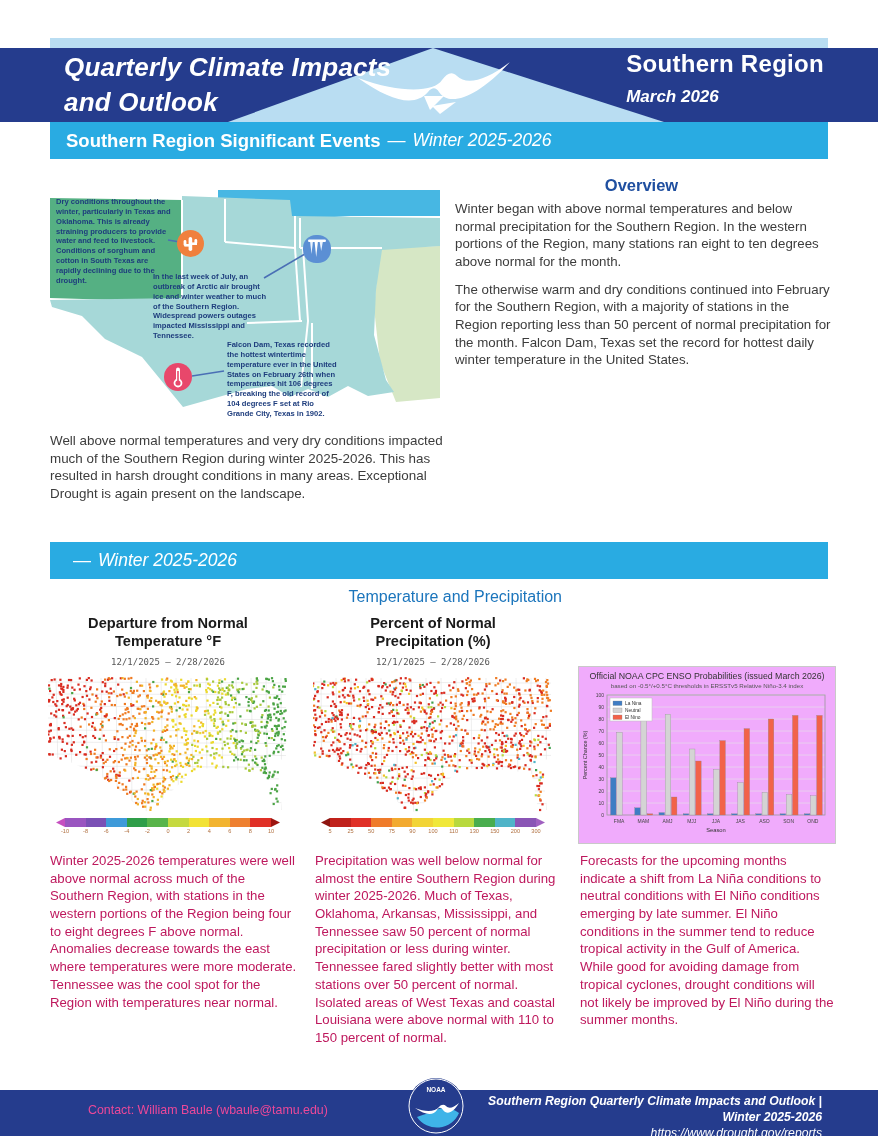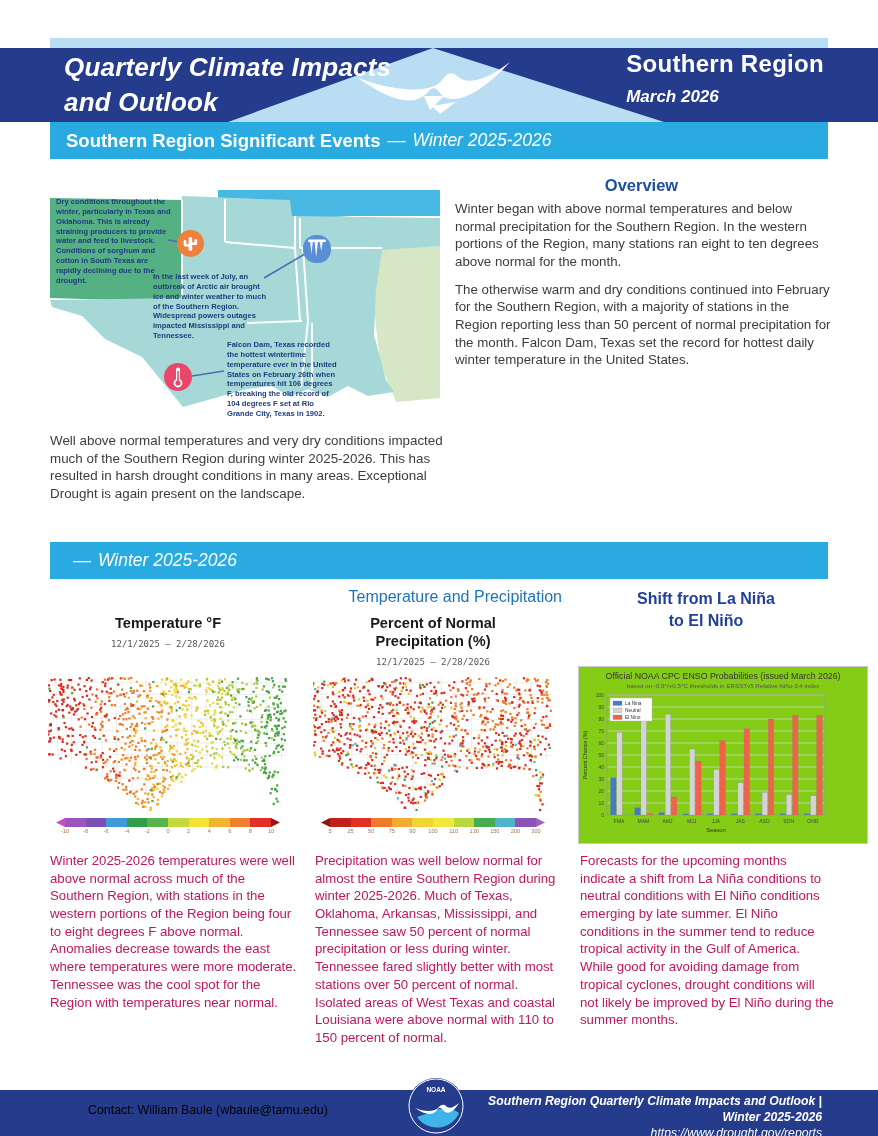--- a/index.html
+++ b/index.html
@@ -38,28 +38,28 @@
   .map-sub{top:614px;width:240px;text-align:center;color:#1a1a1a;
            font-size:14.6px;font-weight:bold;line-height:1.25;}
   .map-date{margin-top:7px;font-family:"DejaVu Sans Mono",monospace;font-weight:normal;
             font-size:9px;color:#555;}
   .dotmap{top:676px;width:240px;height:140px;}
   .cbar-wrap{top:818px;width:224px;height:20px;}
   .cbar{position:absolute;left:0;top:0;width:224px;height:9px;
         clip-path:polygon(0 50%,4% 0,96% 0,100% 50%,96% 100%,4% 100%);}
   .cbar-ticks{position:absolute;left:0;top:10px;width:224px;height:9px;}
   .cbar-ticks span{position:absolute;transform:translateX(-50%);font-size:5.6px;color:#b07040;}
-  .enso-panel{left:578px;top:666px;width:290px;height:178px;border:1px solid #c9c9c9;
-              background:#84cc16;box-sizing:border-box;}
+  .enso-panel{left:578px;top:666px;width:258px;height:178px;border:1px solid #c9c9c9;
+              background:#f0abfc;box-sizing:border-box;}
   .enso-title{margin-top:4px;text-align:center;font-size:8.8px;color:#333;}
   .enso-sub{text-align:center;font-size:6.2px;color:#555;margin-top:1px;}
   .body-col{top:852px;font-size:13.2px;color:#be185d;line-height:1.34;}
   
   .ftr-band{left:0;top:1090px;width:878px;height:46px;background:#253c8d;}
-  .ftr-contact{left:88px;top:1103px;color:#000000;font-size:12.4px;}
+  .ftr-contact{left:88px;top:1103px;color:#ec4899;font-size:12.4px;}
   .ftr-right{left:470px;top:1094px;width:352px;text-align:right;color:#fff;
              font-style:italic;font-size:12.2px;line-height:1.3;}
   .ftr-right .l1{font-weight:bold;}
   .icon-badge{position:absolute;}
 </style>
 </head>
 <body>
 
 <div class="page">
 
@@ -146,26 +146,23 @@
     <p>Winter began with above normal temperatures and below normal precipitation for the Southern Region. In the western portions of the Region, many stations ran eight to ten degrees above normal for the month.</p>
     <p>The otherwise warm and dry conditions continued into February for the Southern Region, with a majority of stations in the Region reporting less than 50 percent of normal precipitation for the month. Falcon Dam, Texas set the record for hottest daily winter temperature in the United States.</p>
   </div>
 
   <div class="abs band" style="top:542px;">
     <span class="sep">—</span>
     <i>Winter 2025-2026</i>
   </div>
 
   <div class="abs th-blue">Temperature and Precipitation</div>
-  <div class="abs th-navy">
-    <div>Shift from La Niña</div>
-    <div>to El Niño</div>
-  </div>
 
   <div class="abs map-sub" style="left:48px;">
+    <div>Departure from Normal</div>
     <div>Temperature °F</div>
     <div class="map-date">12/1/2025 – 2/28/2026</div>
   </div>
   <svg id="temp-map" class="abs dotmap" style="left:48px;" viewBox="0 0 240 140">
       <defs>
         <clipPath id="temp-map-clip">
           <polygon points="0,2 238,2 238,82 214,90 230,96 234,134 225,134 219,98 196,94 148,92 102,136 94,134 60,104 18,84 0,80"></polygon>
         </clipPath>
       </defs>
       <g clip-path="url(#temp-map-clip)" stroke="#dcdcdc" stroke-width="0.5">

